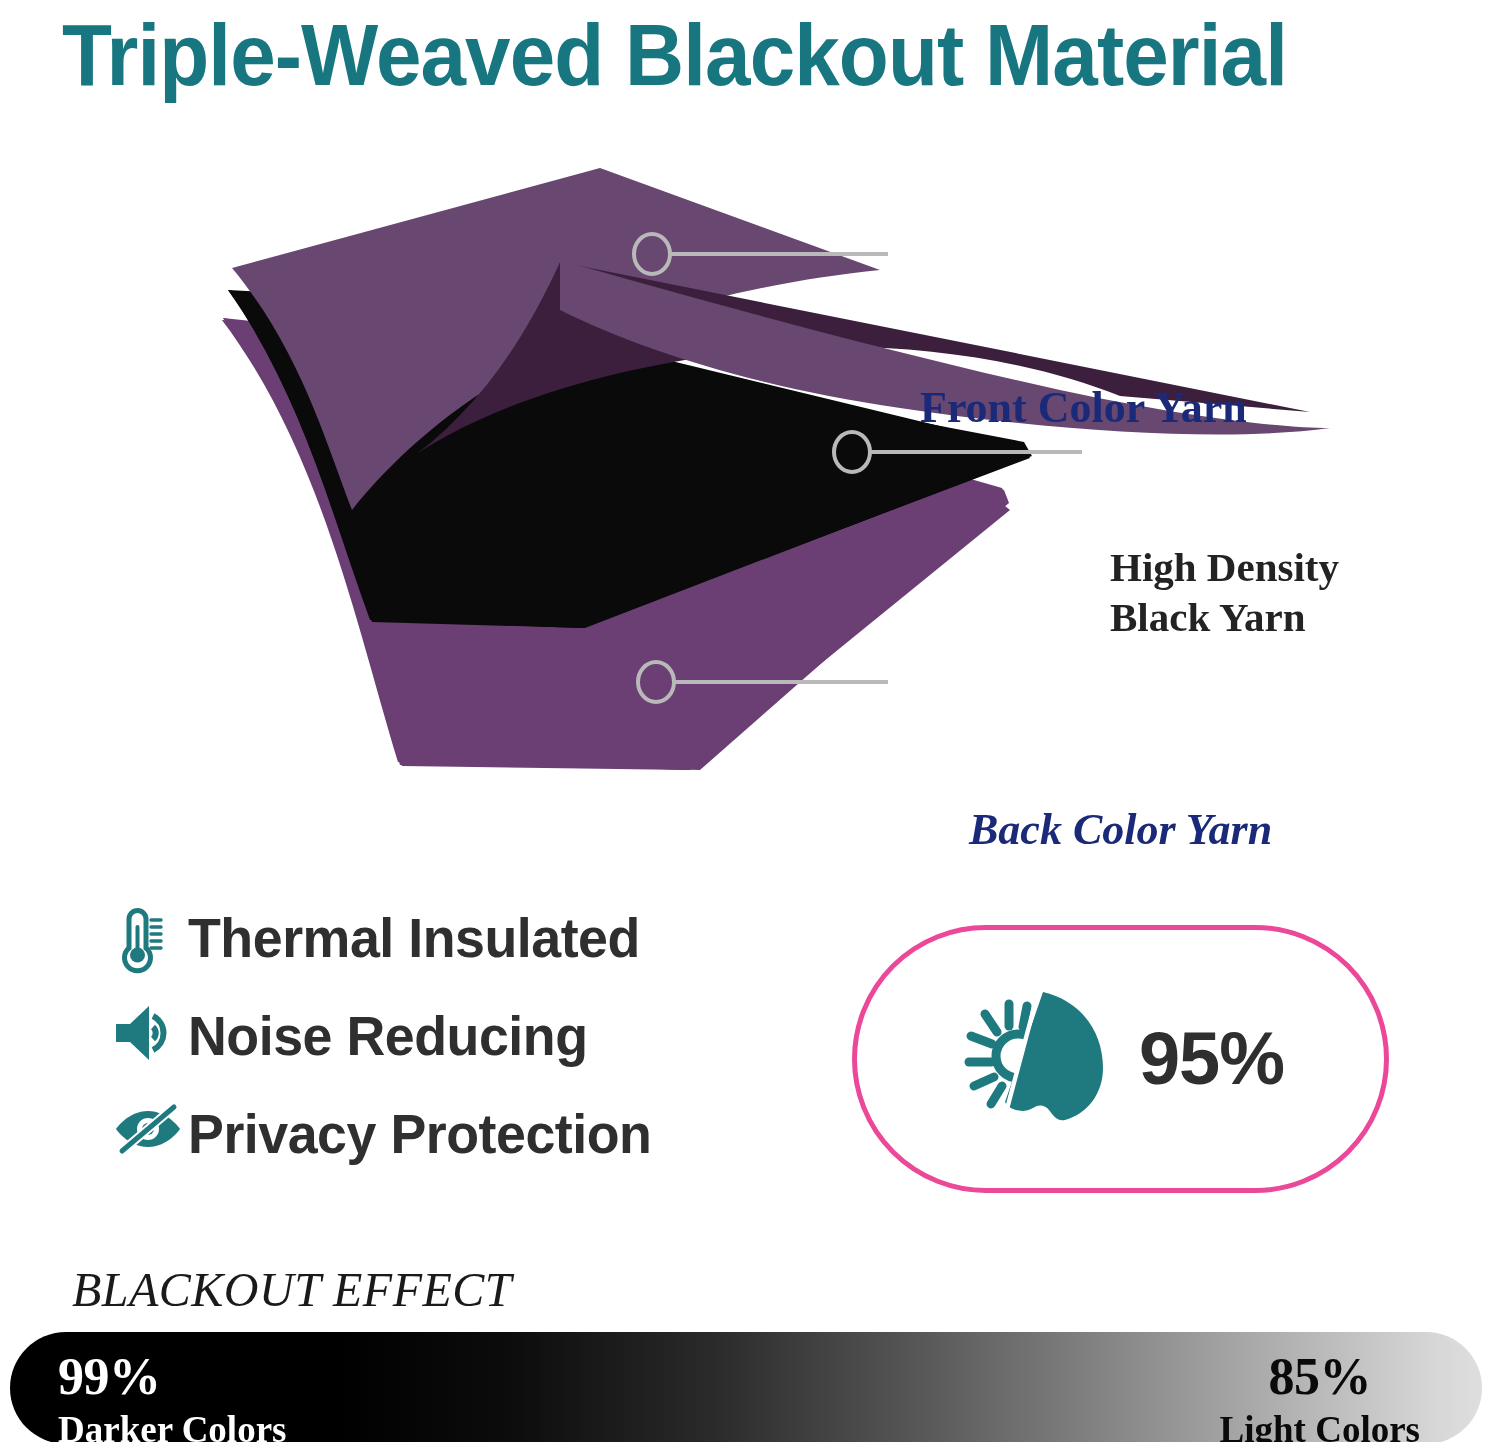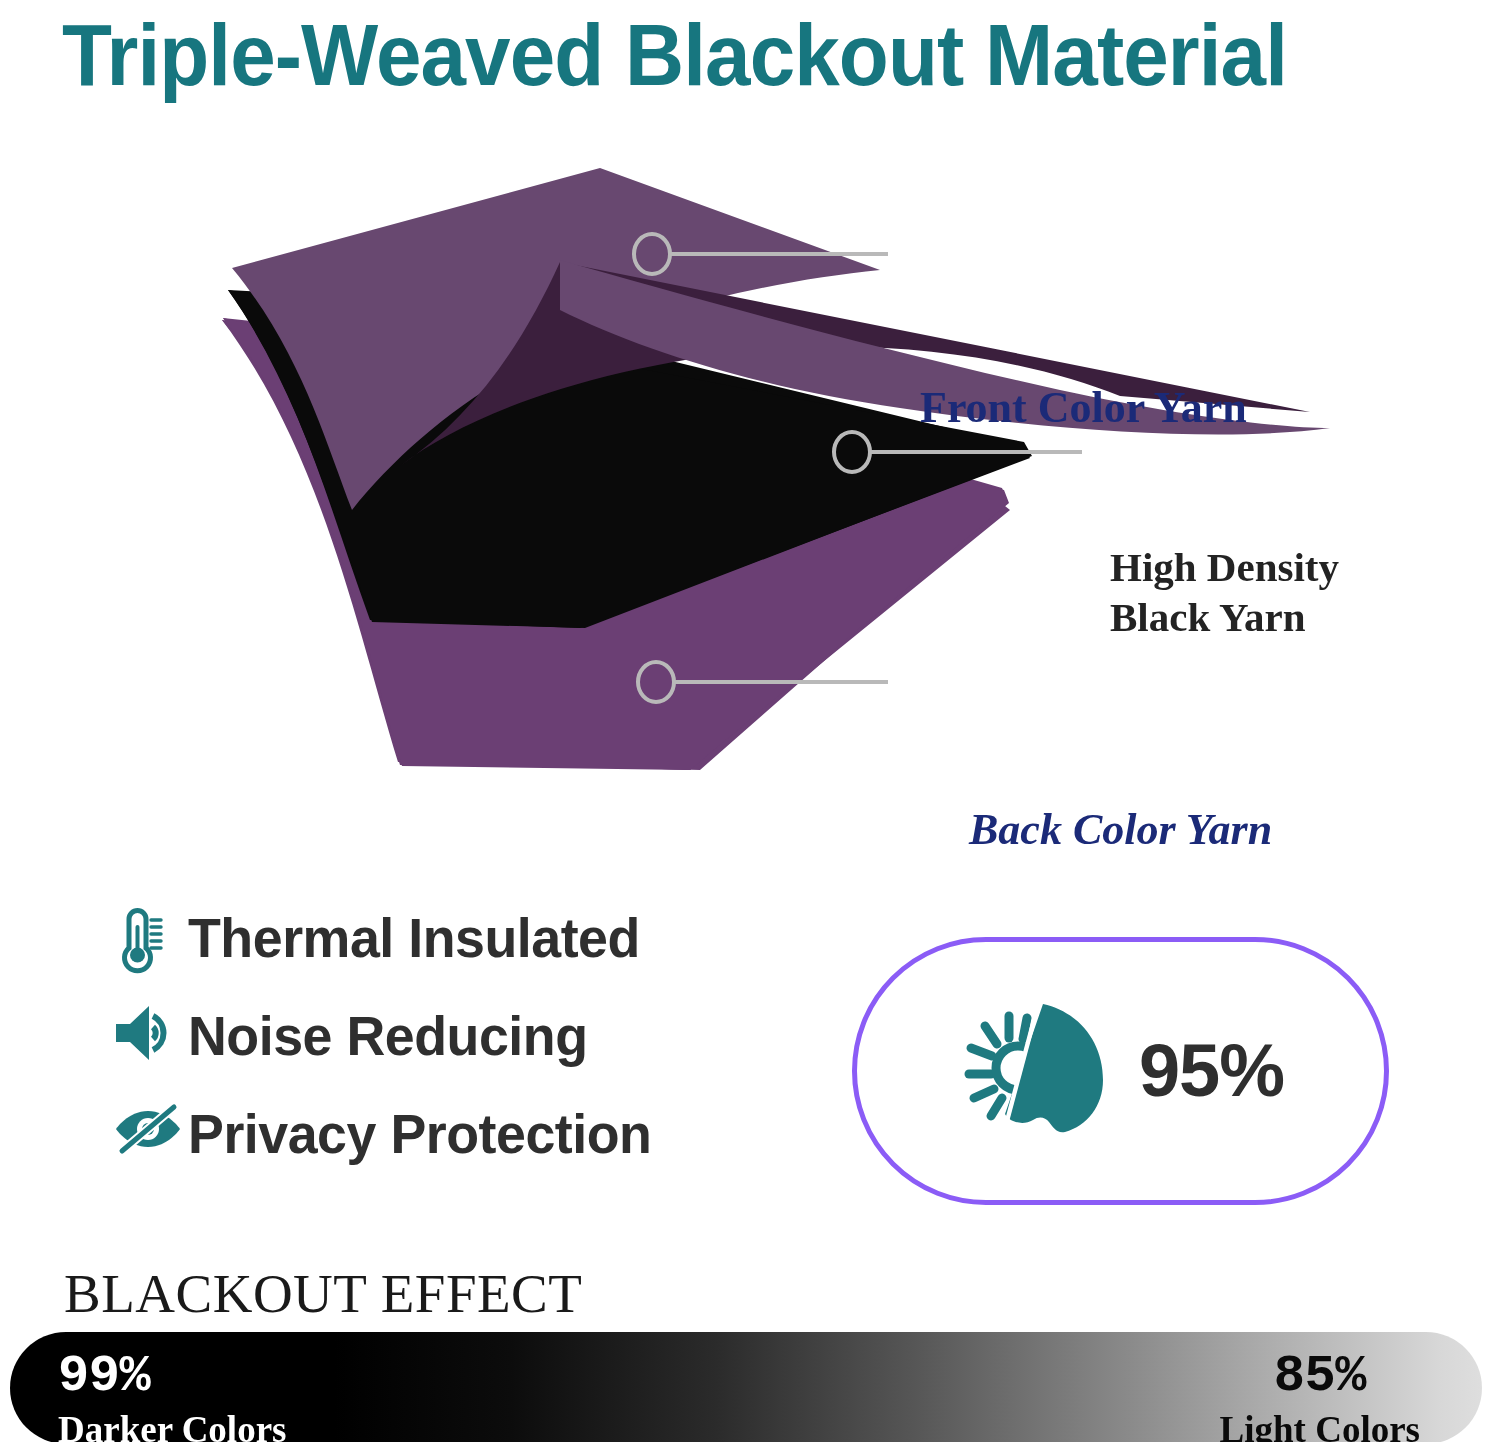--- a/index.html
+++ b/index.html
@@ -109,28 +109,27 @@
     white-space: nowrap;
   }
 
   
   #blackout-badge {
     position: absolute;
     left: 852px;
     top: 925px;
     width: 537px;
     height: 268px;
-    border: 5px solid #8b5cf6;
+    border: 5px solid #ec4899;
     border-radius: 134px;
     background: #ffffff;
     display: flex;
     align-items: center;
     justify-content: center;
     box-sizing: border-box;
-    margin-top: 12px;
   }
   #badge-icon {
     flex: 0 0 auto;
     margin-right: 28px;
     margin-left: 4px;
   }
   #badge-text {
     font-family: "Liberation Sans Narrow", "Liberation Sans", sans-serif;
     font-weight: 700;
     color: #2f2f2f;
@@ -150,28 +149,29 @@
 
   
   #blackout-effect {
     position: absolute;
     left: 0;
     top: 1262px;
     width: 1492px;
   }
   #effect-heading {
     position: absolute;
-    left: 64px;
+    left: 72px;
     top: 0px;
     font-family: "Liberation Serif", serif;
     font-weight: 400;
-    font-size: 55px;
+    font-size: 48px;
     color: #1a1a1a;
     letter-spacing: 0.5px;
     white-space: nowrap;
+    font-style: italic;
   }
   #gradient-bar {
     position: absolute;
     left: 10px;
     top: 70px;
     width: 1472px;
     height: 112px;
     border-radius: 56px;
     background: linear-gradient(to right,
         #000000 0%,
@@ -199,21 +199,20 @@
   #bar-right {
     right: 62px;
     top: 18px;
     color: #0a0a0a;
     text-align: center;
   }
   .bar-pct {
     display: block;
     font-size: 52px;
     letter-spacing: -0.5px;
-    font-family: Liberation Mono, monospace;
   }
   .bar-caption {
     display: block;
     font-size: 37px;
     margin-top: 8px;
   }
 </style>
 </head>
 <body>
 

